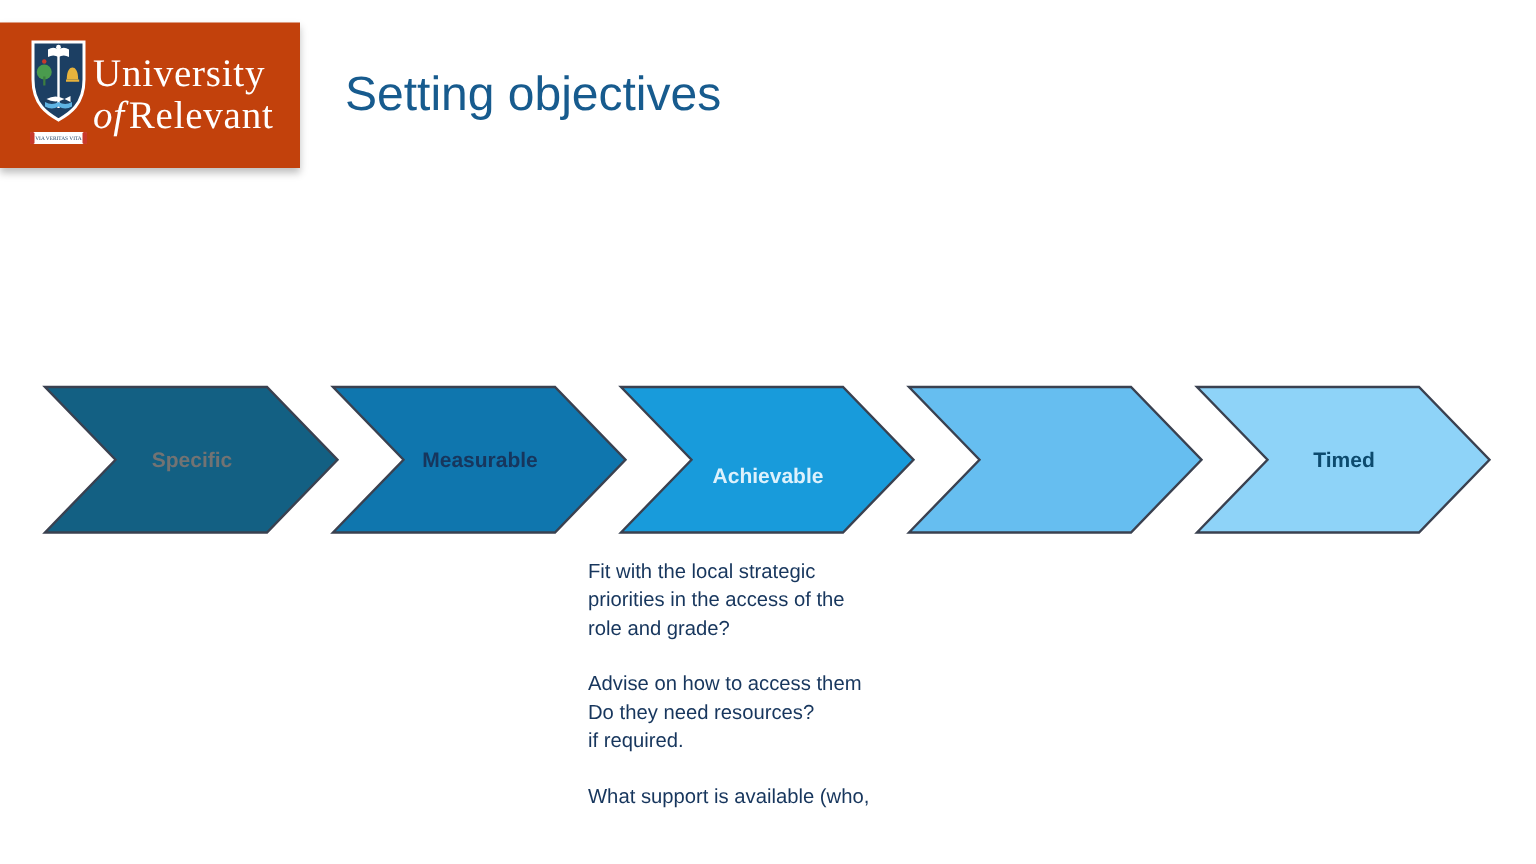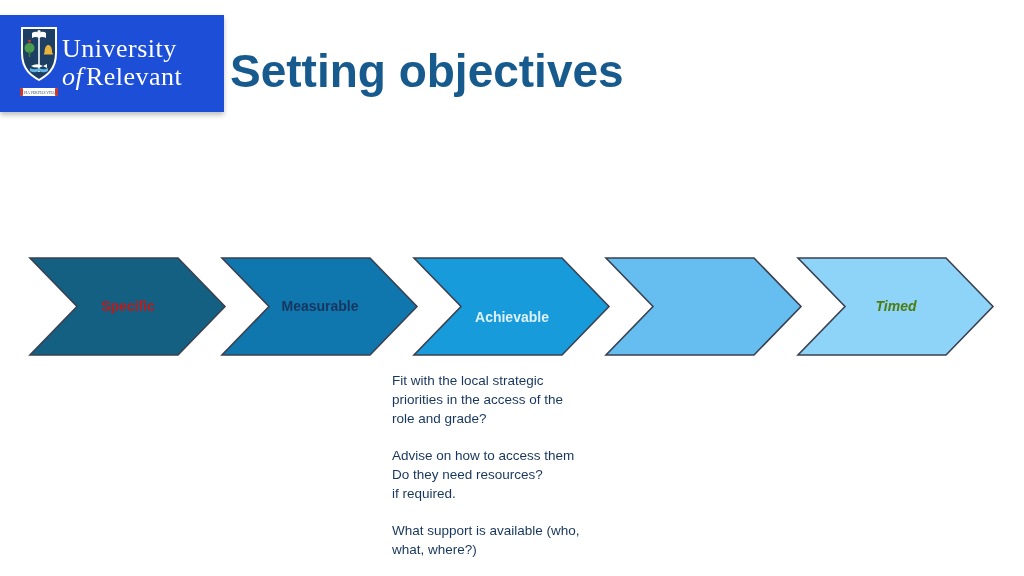--- a/index.html
+++ b/index.html
@@ -15,41 +15,41 @@
   }
   .crest{position:absolute;left:19px;top:11px;width:40px;height:76px;}
   .wordmark{
     position:absolute;left:62px;top:20px;color:#ffffff;
     font-family:"Liberation Serif",serif;font-size:26px;line-height:28px;
     letter-spacing:0.5px;white-space:nowrap;
   }
   .wordmark .of{font-style:italic;text-align:center;}
   .slide-title{
     position:absolute;left:230px;top:44px;
-    font-size:46px;color:#175b8e;font-weight:700;white-space:nowrap;
+    font-size:32px;color:#175b8e;font-weight:400;white-space:nowrap;
   }
   
   .chevron-row{position:absolute;left:0;top:255px;width:1024px;height:106px;}
   .chevron-row svg{position:absolute;left:0;top:0;}
   .chevron-label{
     position:absolute;top:41px;width:142px;height:20px;line-height:20px;
     text-align:center;font-size:14px;font-weight:bold;white-space:nowrap;
   }
   
   .notes{
     position:absolute;left:392px;top:371px;width:240px;
     color:#17365d;font-size:13.5px;font-weight:normal;line-height:19px;
   }
   .notes .para{margin:0 0 18px 0;}
   .notes .para:last-child{margin-bottom:0;}
 </style>
 </head>
 <body>
 
-<div class="logo-box" style="background: #1d4ed8; padding-left: 24px;">
+<div class="logo-box" style="background: #c2410c;">
   <svg class="crest" viewBox="0 0 40 76" xmlns="http://www.w3.org/2000/svg">
 
     <path d="M3,2 h34 v25 c0,17 -10,23 -17,27 c-7,-4 -17,-10 -17,-27 z" fill="#1c3f63" stroke="#ffffff" stroke-width="2"></path>
 
     <line x1="20" y1="5" x2="20" y2="46" stroke="#ffffff" stroke-width="1.6"></line>
     <circle cx="20" cy="5.5" r="1.6" fill="#ffffff"></circle>
 
     <path d="M13,7 q3.5,-2.5 7,0 q3.5,-2.5 7,0 v5 q-3.5,-2 -7,0 q-3.5,-2 -7,0 z" fill="#ffffff"></path>
 
     <circle cx="10.5" cy="22" r="5" fill="#4a9b4e"></circle>
@@ -77,34 +77,33 @@
 <div class="slide-title" style="color: rgb(23, 91, 142);">Setting objectives</div>
 
 <div class="chevron-row">
   <svg width="1024" height="106" viewBox="0 0 1024 106" xmlns="http://www.w3.org/2000/svg">
       <polygon points="30,3 178,3 225,51.5 178,100 30,100 77,51.5" fill="#136083" stroke="#3a4150" stroke-width="1.6"></polygon>
       <polygon points="222,3 370,3 417,51.5 370,100 222,100 269,51.5" fill="#0f76ae" stroke="#3a4150" stroke-width="1.6"></polygon>
       <polygon points="414,3 562,3 609,51.5 562,100 414,100 461,51.5" fill="#189bdb" stroke="#3a4150" stroke-width="1.6"></polygon>
       <polygon points="606,3 754,3 801,51.5 754,100 606,100 653,51.5" fill="#66bef0" stroke="#3a4150" stroke-width="1.6"></polygon>
       <polygon points="798,3 946,3 993,51.5 946,100 798,100 845,51.5" fill="#8ed3f8" stroke="#3a4150" stroke-width="1.6"></polygon>
     </svg>
-<div class="chevron-label" style="left: 57px; color: #b91c1c;">Specific</div>
+<div class="chevron-label" style="left: 57px; color: #737373;">Specific</div>
     <div class="chevron-label" style="left: 249px; color: rgb(23, 54, 93);">Measurable</div>
     <div class="chevron-label" style="left: 441px; color: rgb(221, 241, 252); margin-top: 11px;">Achievable</div>
-    <div class="chevron-label" style="left: 825px; color: #4d7c0f; font-style: italic;">Timed</div>
+    <div class="chevron-label" style="left: 825px; color: #0c4a6e;">Timed</div>
   </div>
 
 <div class="notes" style="color: rgb(23, 54, 93);">
   <div class="para">
     <div>Fit with the local strategic</div>
     <div>priorities in the access of the</div>
     <div>role and grade?</div>
   </div>
   <div class="para">
     <div>Advise on how to access them</div>
     <div>Do they need resources?</div>
     <div>if required.</div>
   </div>
   <div class="para">
     <div>What support is available (who,</div>
-    <div>what, where?)</div>
   </div>
 </div>
 
 </body></html>

